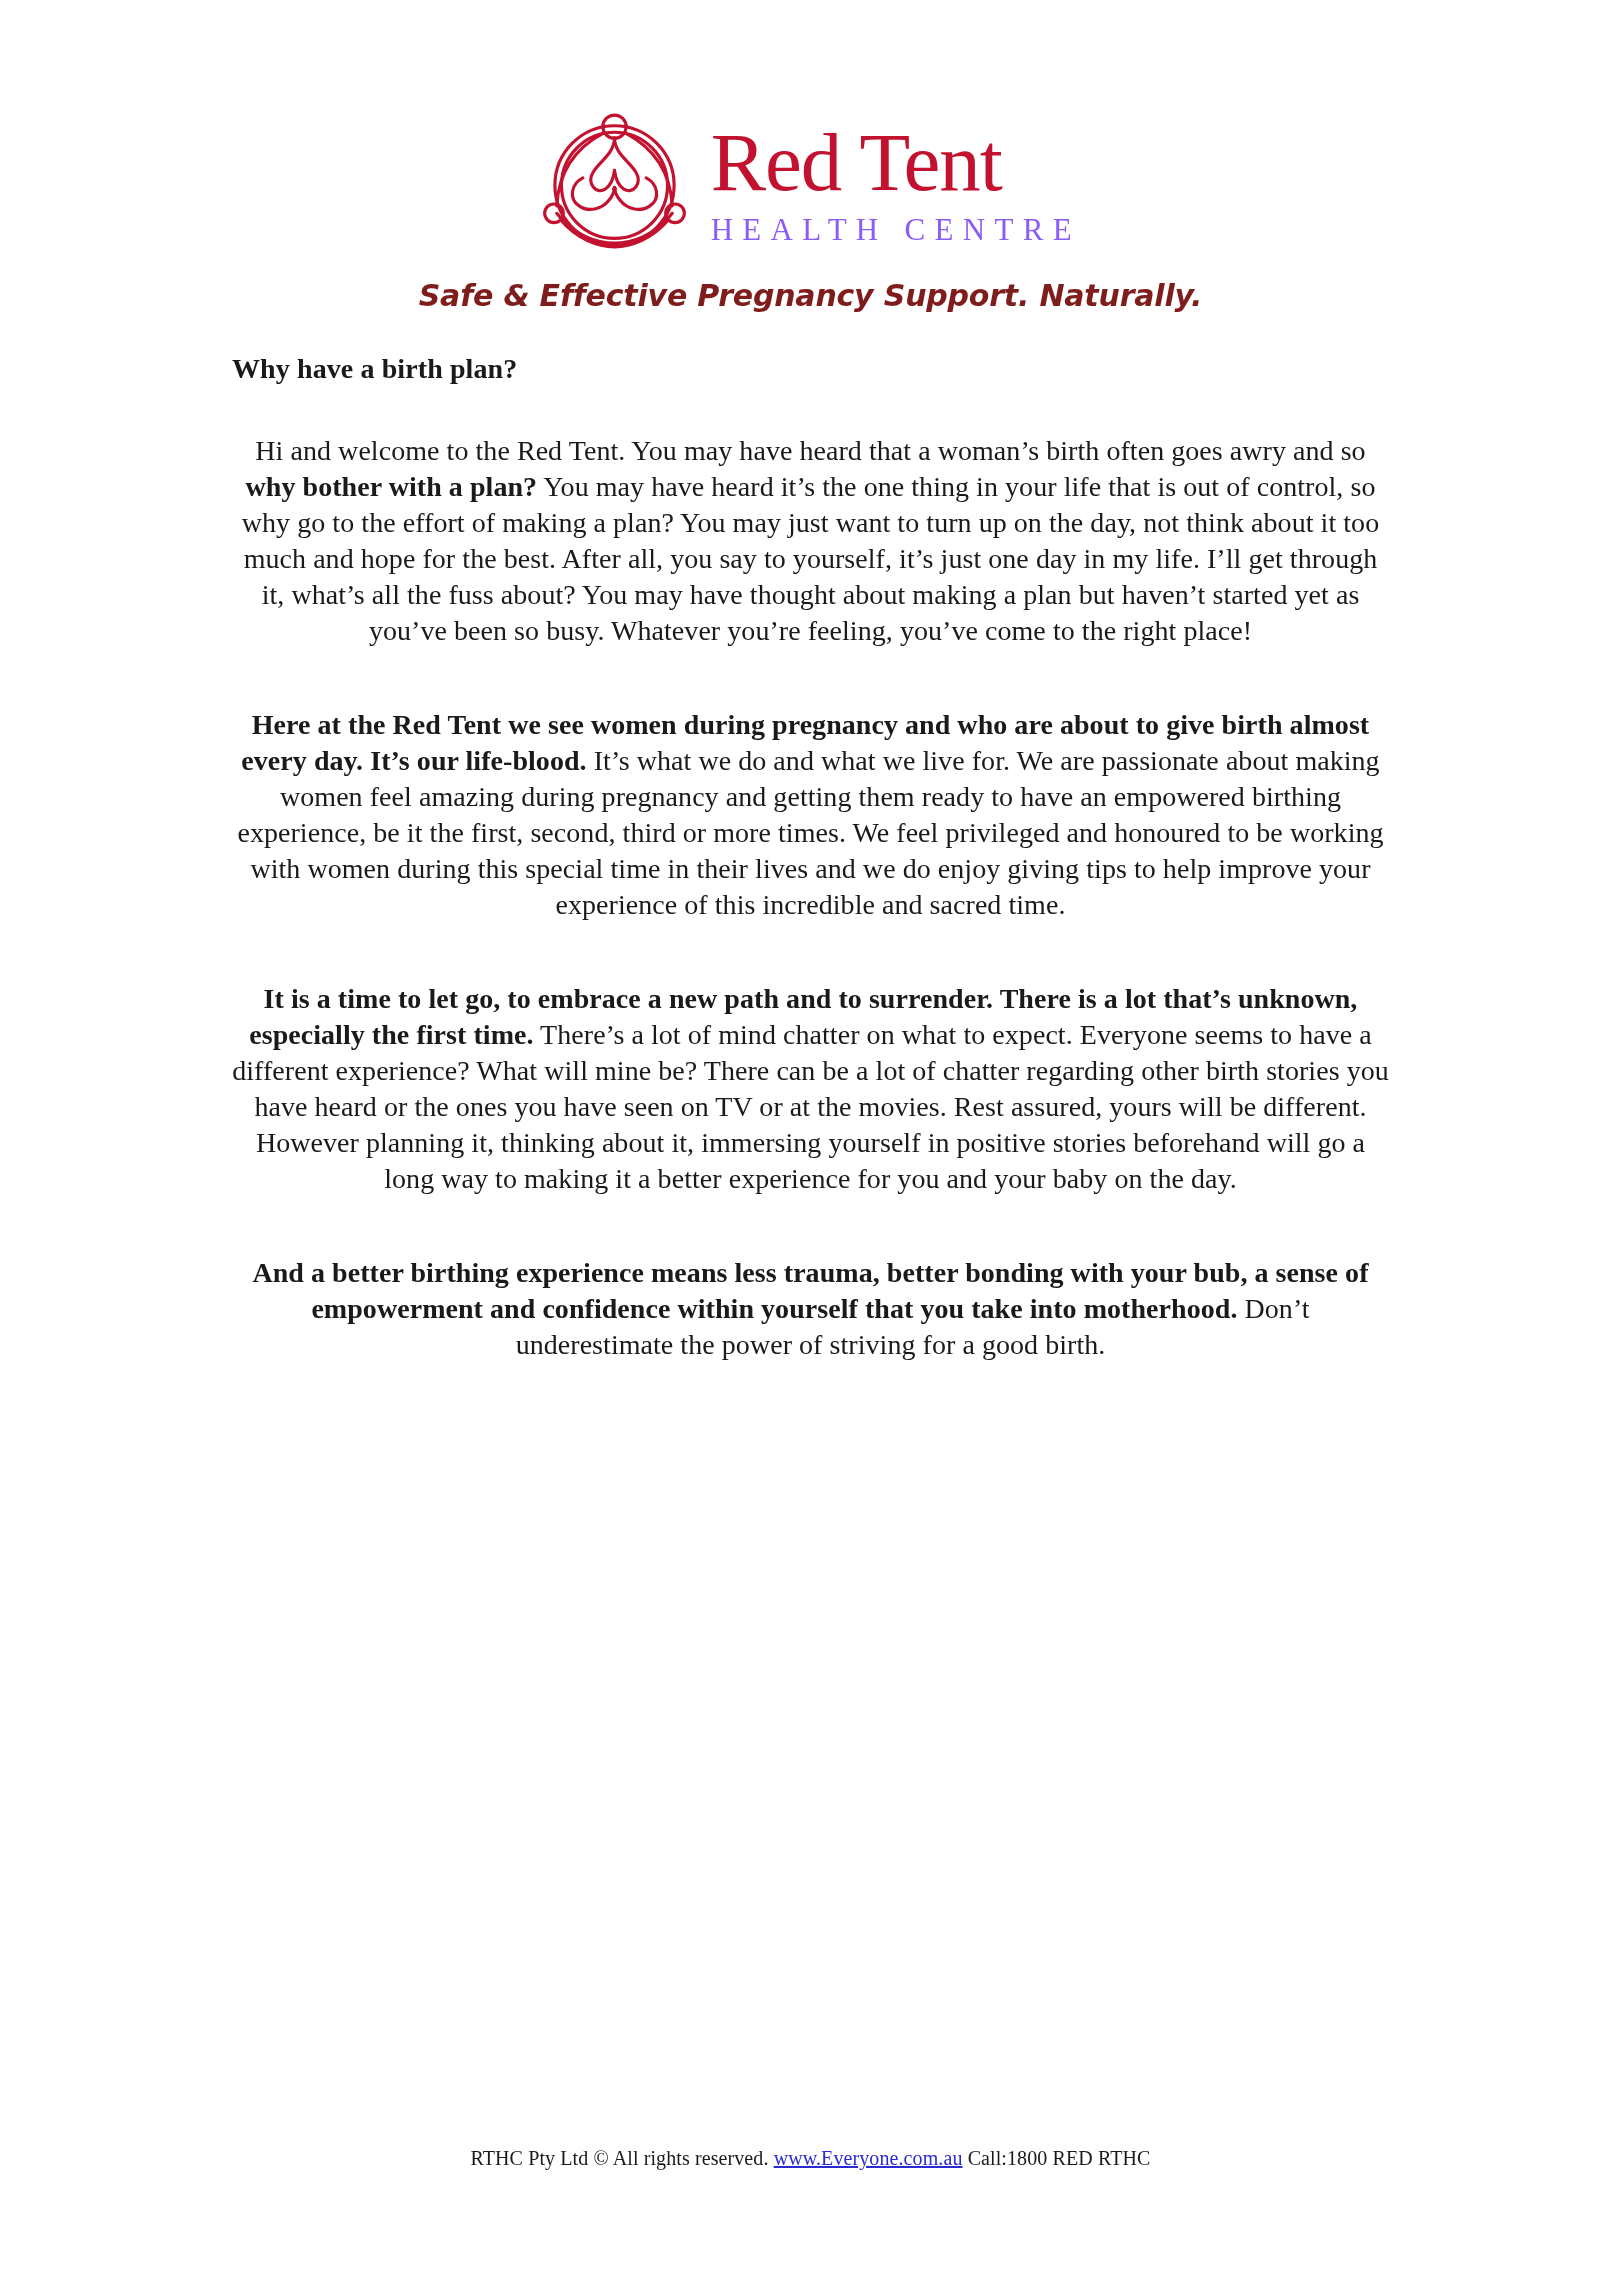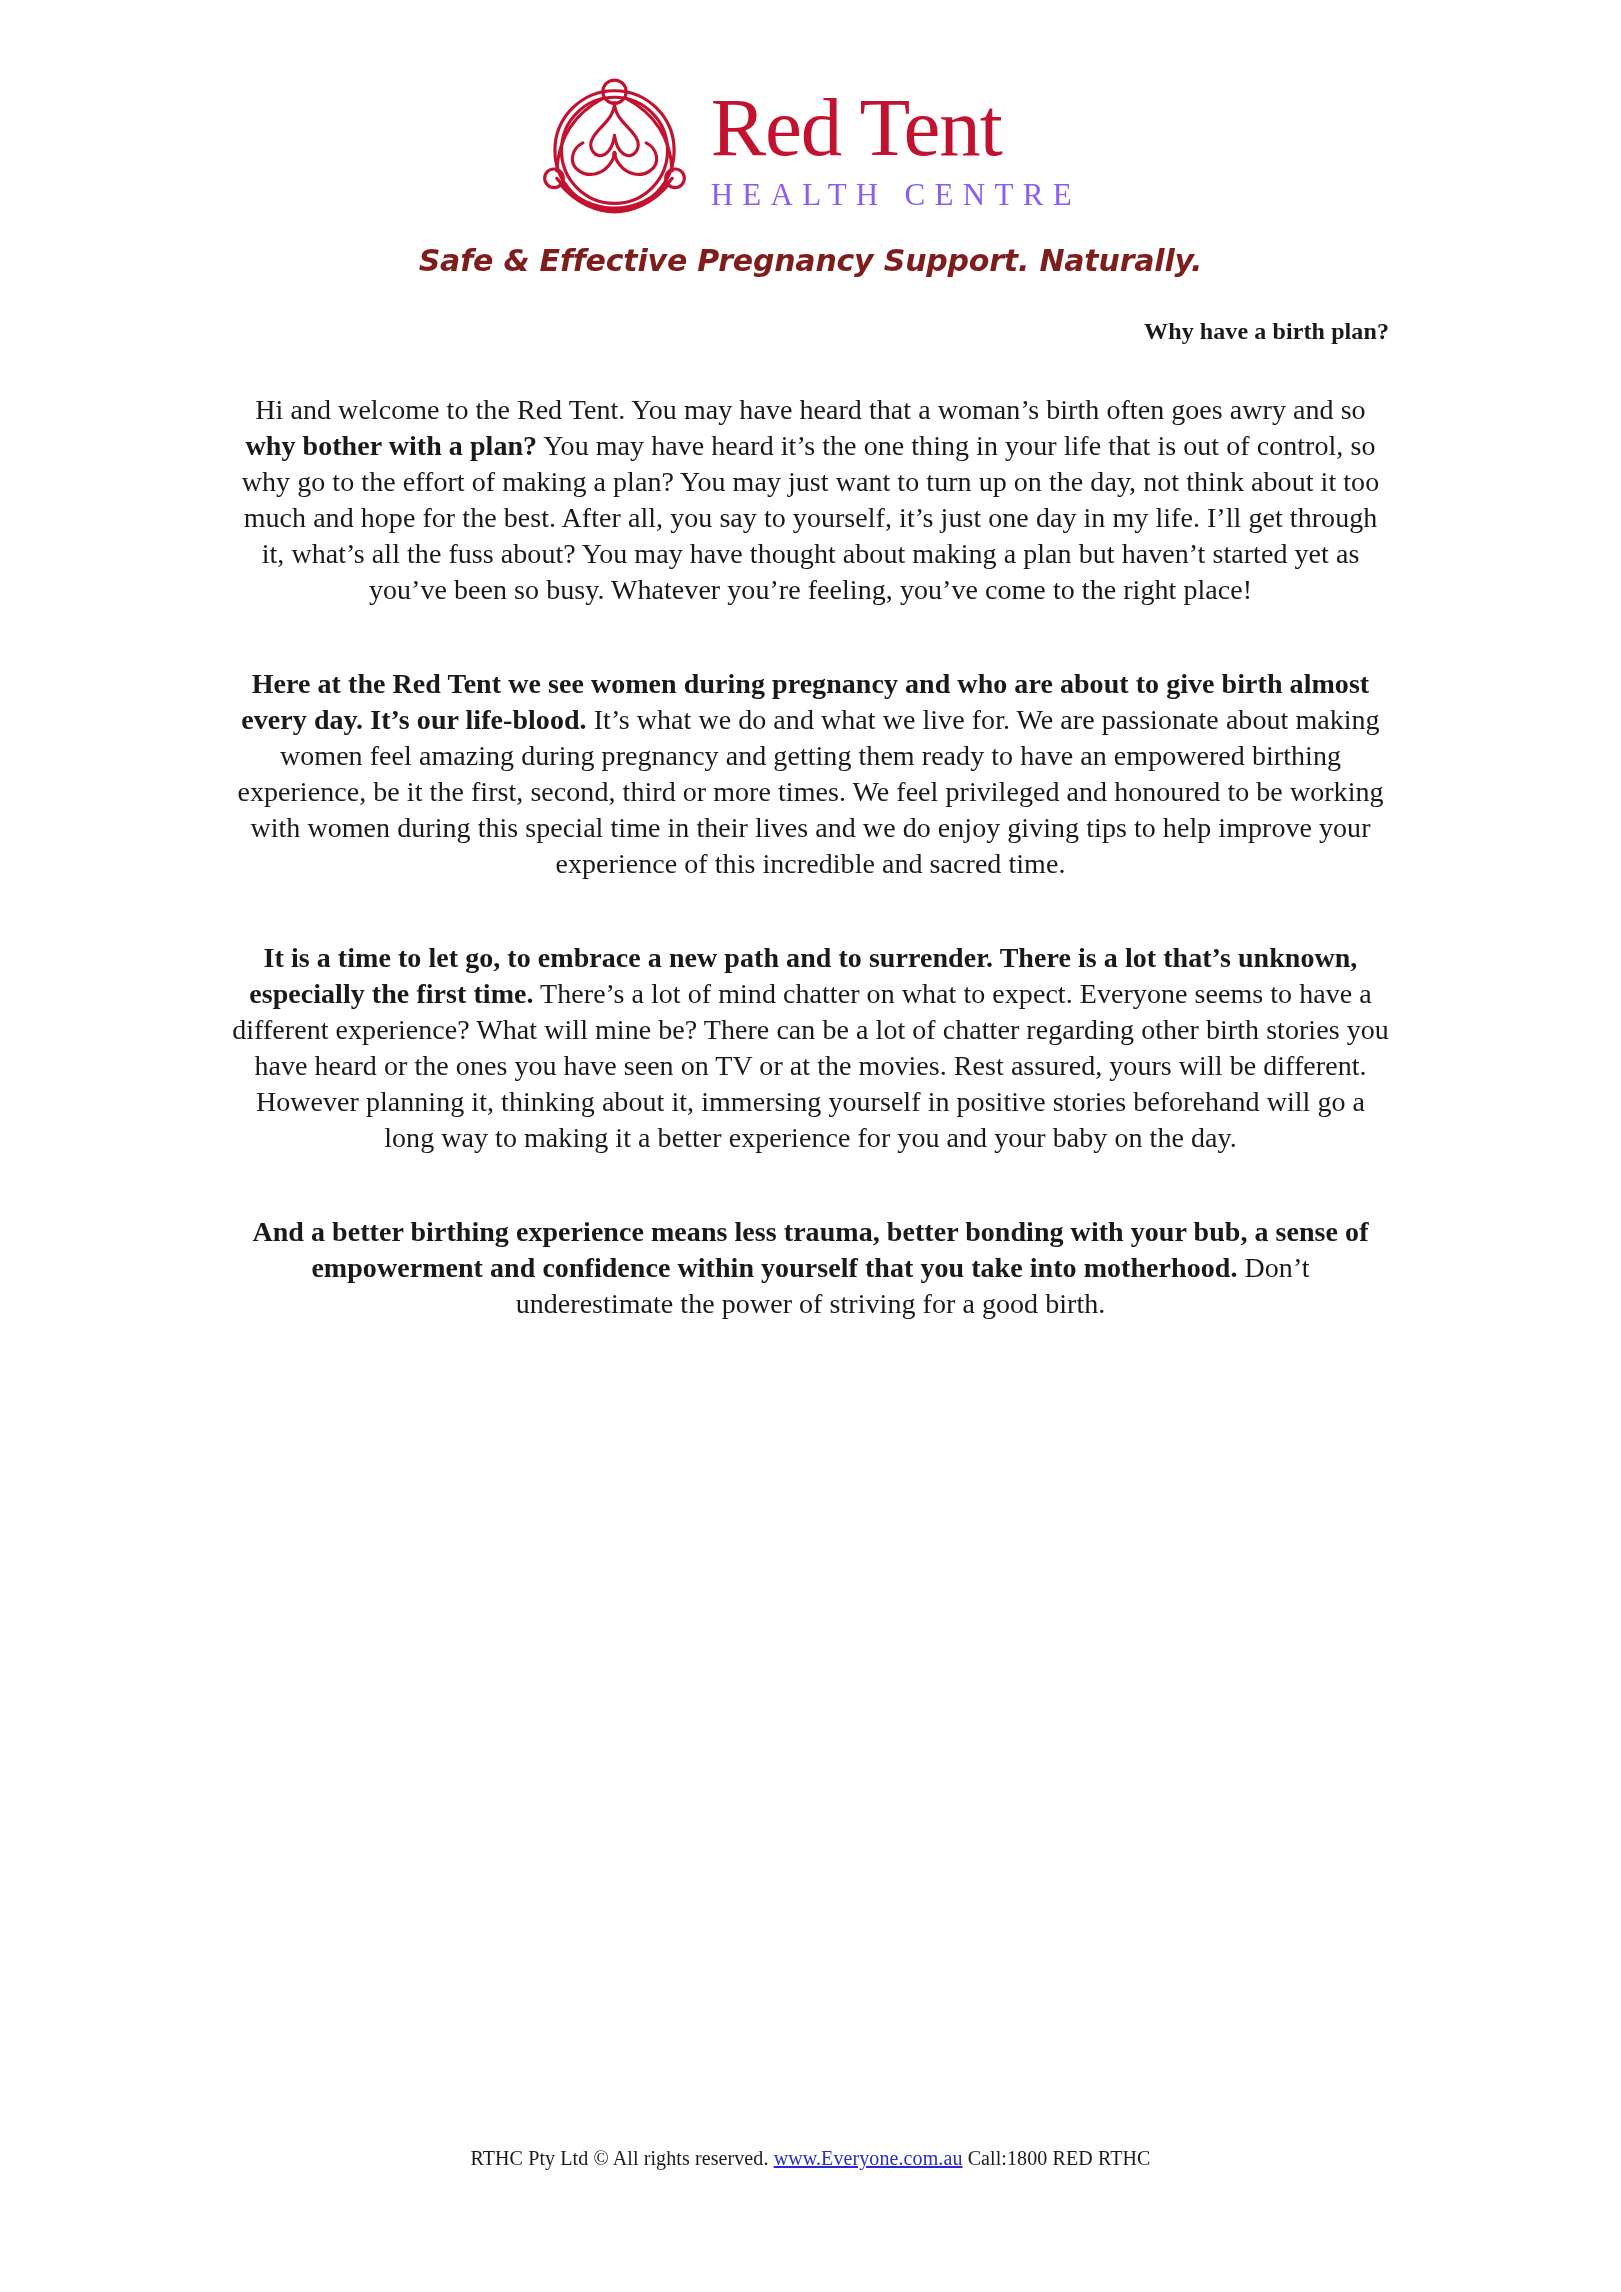--- a/index.html
+++ b/index.html
@@ -18,21 +18,21 @@
   .page {
     width: 1621px;
     height: 2293px;
     box-sizing: border-box;
     position: relative;
     background: #ffffff;
   }
 
   
   .logo-block {
-    padding-top: 74px;
+    padding-top: 109px;
     display: flex;
     justify-content: center;
   }
   .logo-inner {
     display: flex;
     flex-direction: column;
     align-items: center;
   }
   .logo-row {
     display: flex;
@@ -78,23 +78,23 @@
     white-space: nowrap;
   }
 
   
   .content {
     width: 1157px;
     margin: 0 auto;
     padding-top: 35px;
   }
   .doc-title {
-    text-align: right;
+    text-align: left;
     font-weight: bold;
-    font-size: 24px;
+    font-size: 28px;
     line-height: 1.5;
     margin: 0 0 43px 0;
     letter-spacing: 0.1px;
   }
   p.para {
     font-size: 28px;
     line-height: 36px;
     margin: 0 0 58px 0;
     text-align: center;
     letter-spacing: 0.05px;

